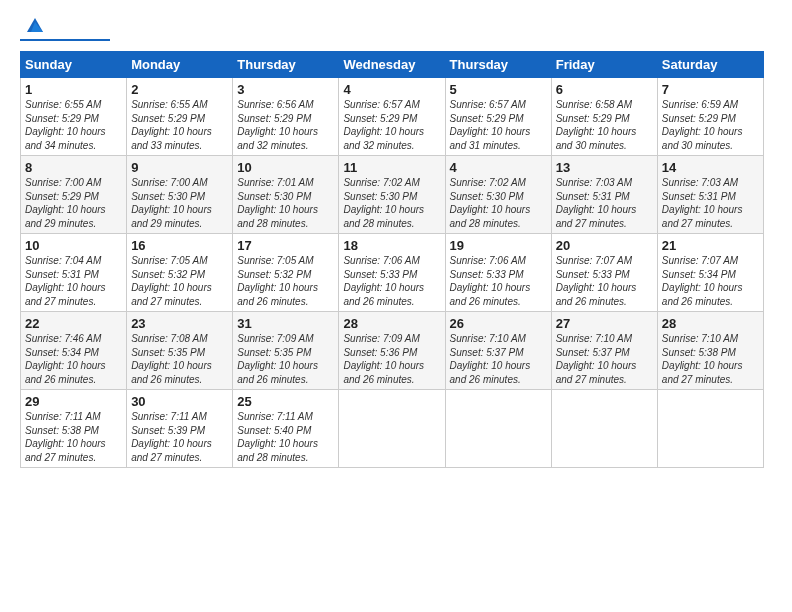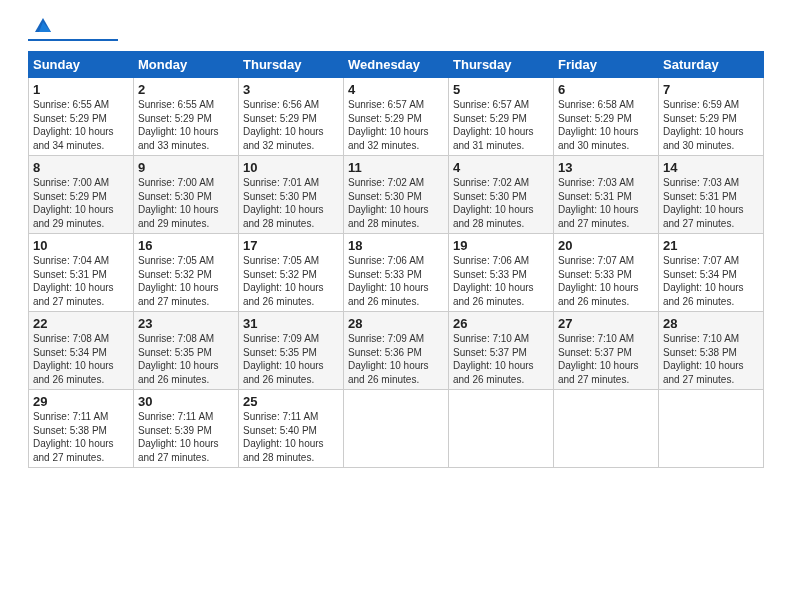--- a/index.html
+++ b/index.html
@@ -5,21 +5,21 @@
     * { box-sizing: border-box; margin: 0; padding: 0; }
     body {
       font-family: Arial, sans-serif;
       background: #fff;
       width: 792px;
       height: 612px;
       overflow: hidden;
     }
     .container {
       width: 784px;
-      padding: 18px 20px 10px 28px;
+      padding: 18px 20px 10px 20px;
     }
     .header-row {
       display: flex;
       justify-content: space-between;
       align-items: flex-start;
       margin-bottom: 10px;
     }
     .logo {
       display: flex;
       align-items: center;
@@ -79,20 +79,21 @@
       font-size: 13px;
       font-weight: bold;
       color: #222;
       display: block;
       margin-bottom: 1px;
     }
     .cell-content {
       font-size: 10px;
       line-height: 1.35;
       color: #333;
+      font-style: italic;
     }
     .empty-cell {
       background: #fff !important;
     }
   </style>
 </head>
 <body>
 
 <div class="container">
   <div class="header-row">
@@ -278,21 +279,21 @@
             <span class="day-num">21</span>
             <div class="cell-content">Sunrise: 7:07 AM
 Sunset: 5:34 PM
 Daylight: 10 hours
 and 26 minutes.</div>
           </td>
         </tr>
         <tr>
           <td>
             <span class="day-num">22</span>
-            <div class="cell-content">Sunrise: 7:08 AM
+            <div class="cell-content">Sunrise: 7:46 AM
 Sunset: 5:34 PM
 Daylight: 10 hours
 and 26 minutes.</div>
           </td>
           <td>
             <span class="day-num">23</span>
             <div class="cell-content">Sunrise: 7:08 AM
 Sunset: 5:35 PM
 Daylight: 10 hours
 and 26 minutes.</div>

